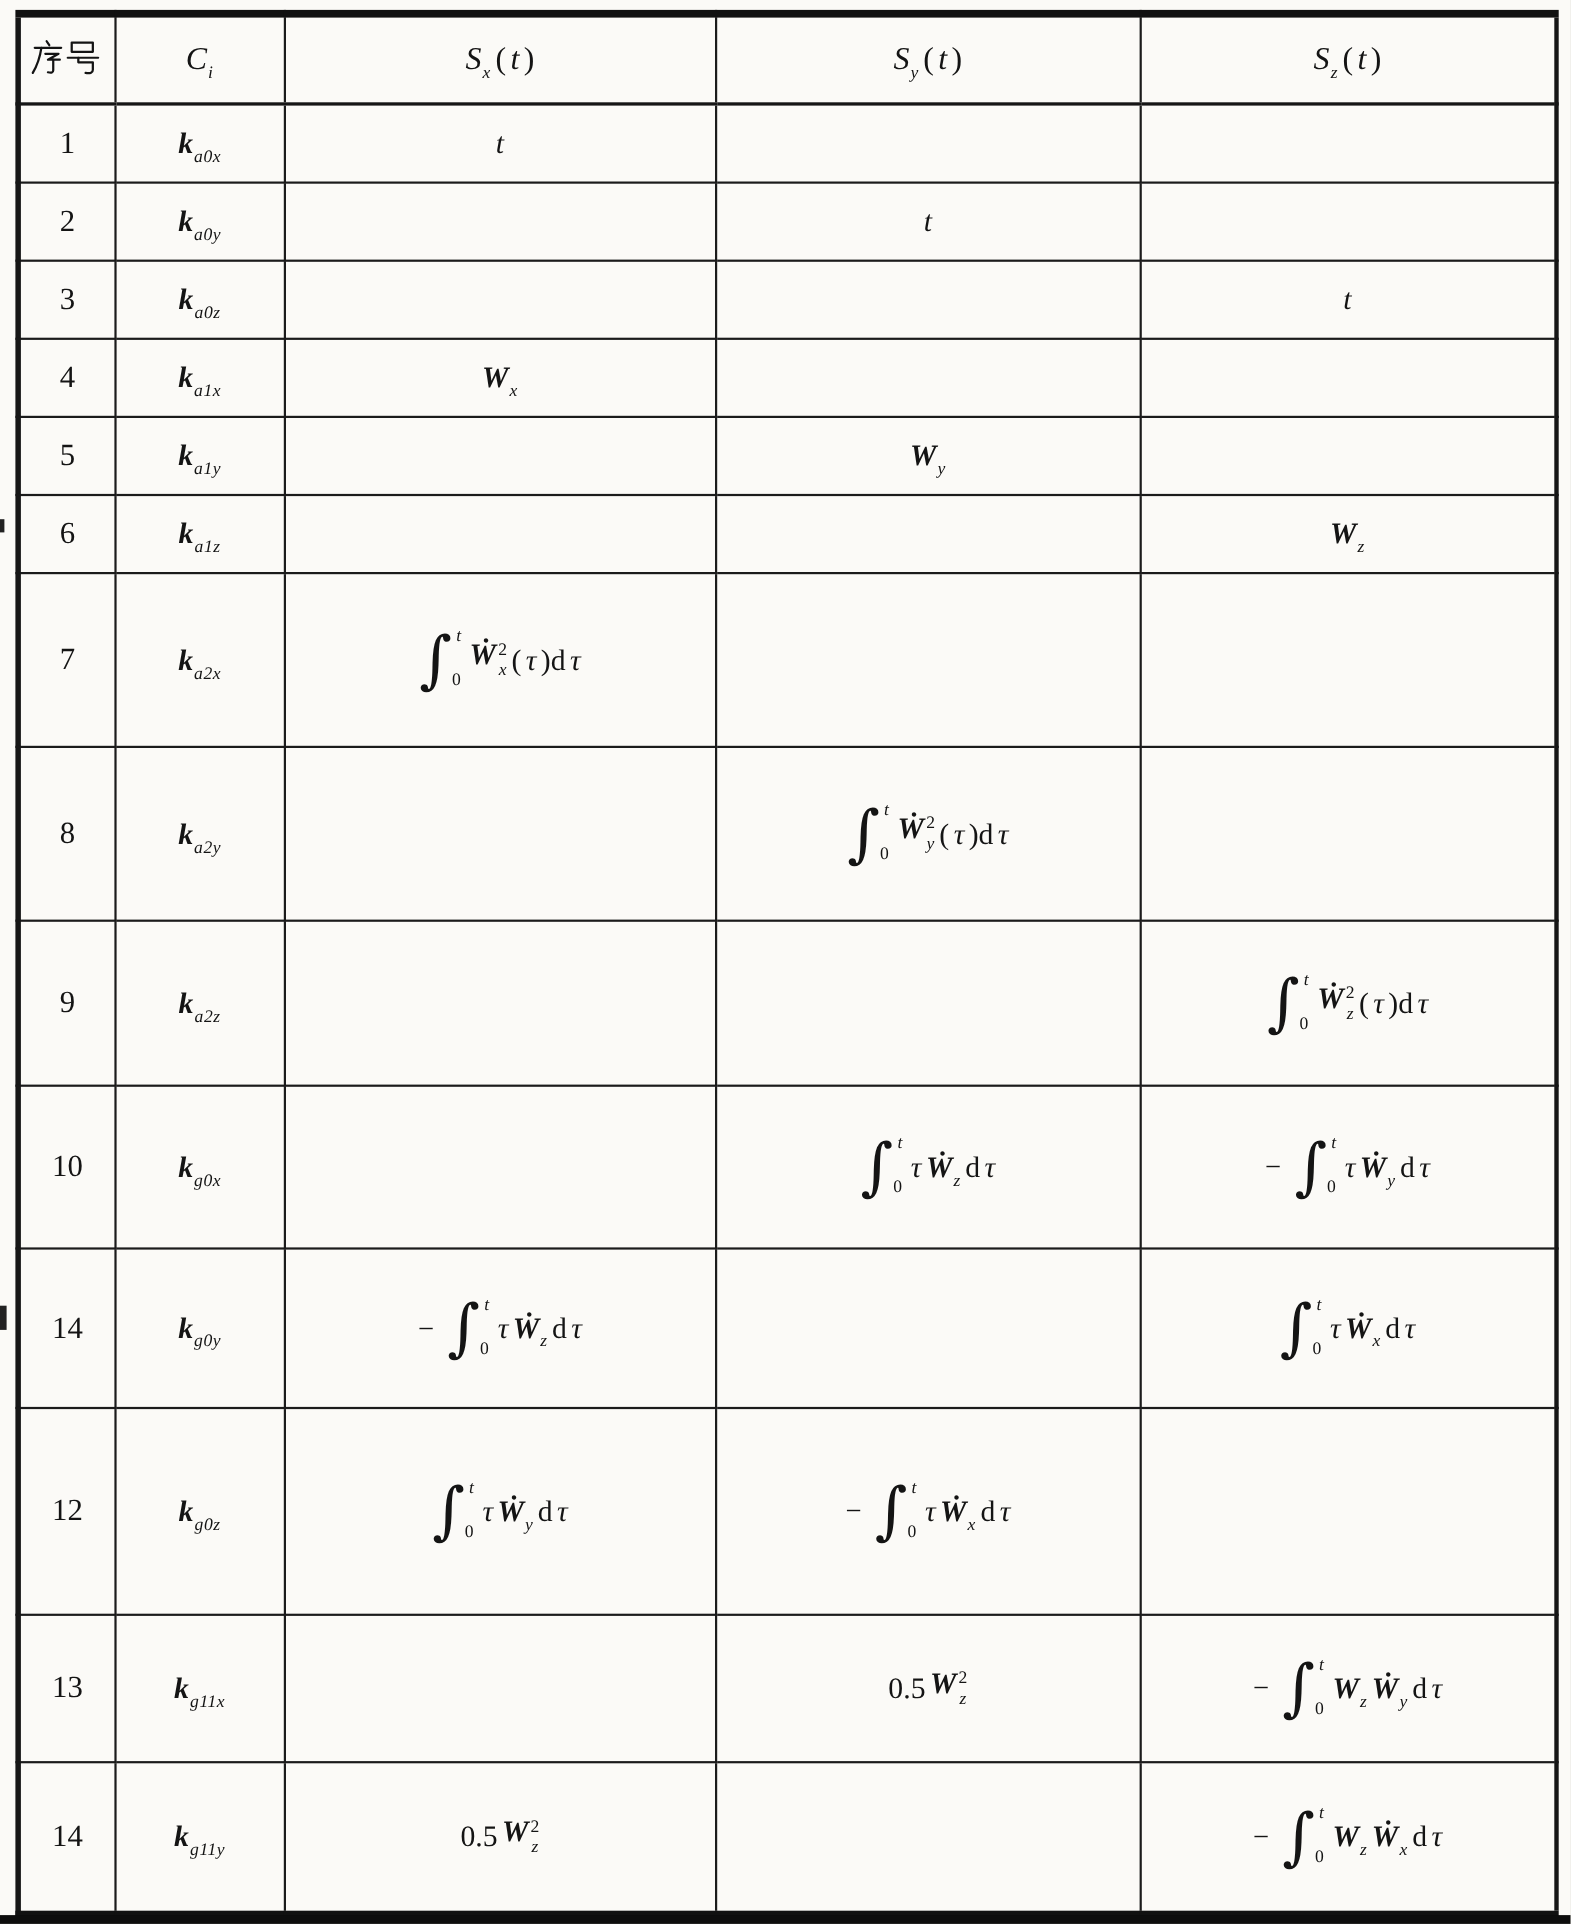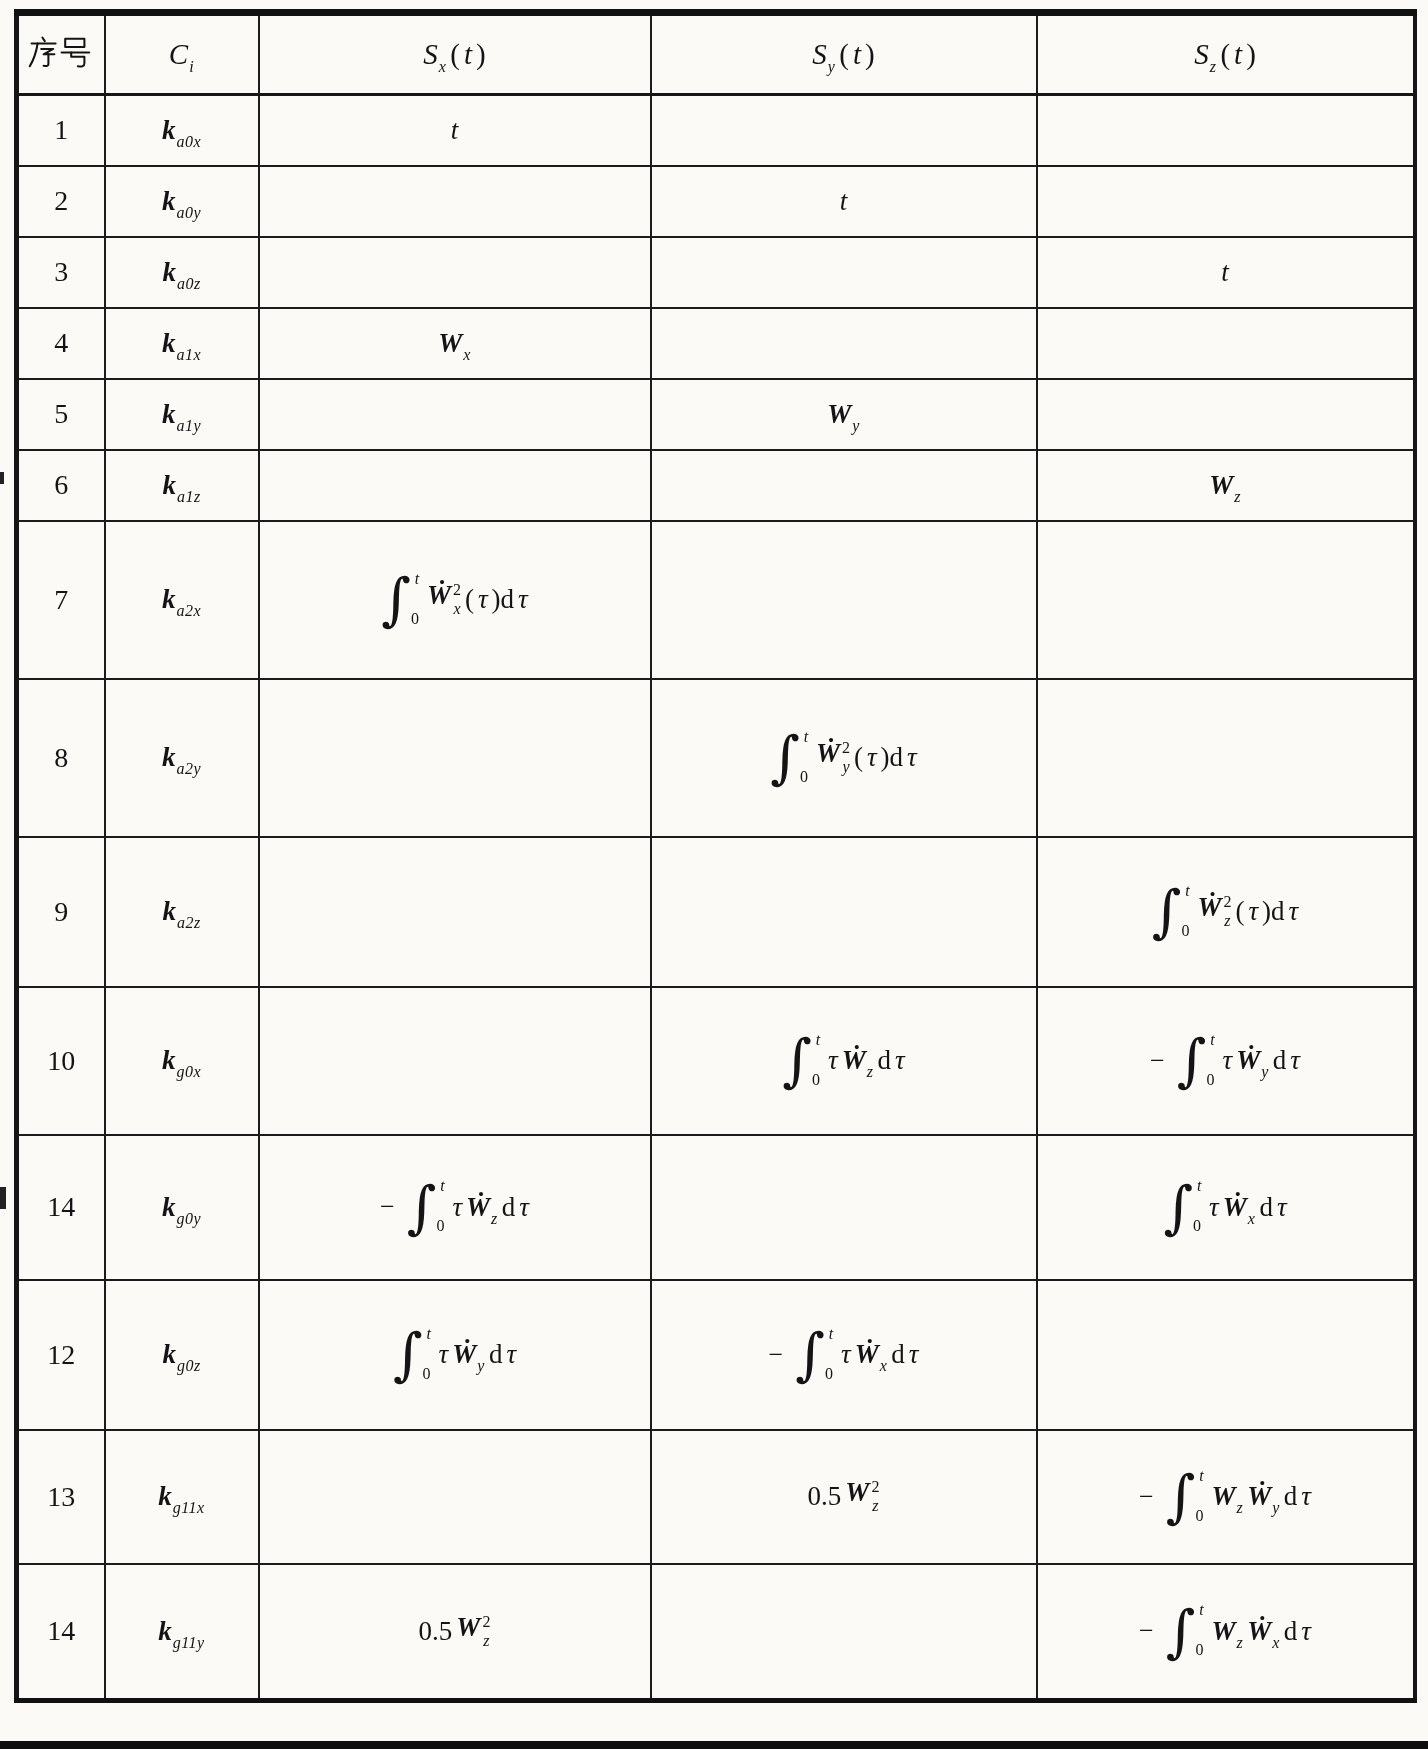--- a/index.html
+++ b/index.html
@@ -309,21 +309,21 @@
                   <span class="ihi">t</span>
                   <span class="ilo">0</span>
                 </span>
               </span>
               <span class="tk st-v"><span class="tb">τ</span></span>
               <span class="tk st-bv"><span class="tb">Ẇ</span><span class="sb">x</span></span>
               <span class="tk st-r"><span class="tb">d</span></span>
               <span class="tk st-v"><span class="tb">τ</span></span>
             </span></td>
       </tr>
-      <tr style="height:150px">
+      <tr style="height:188px">
         <td class="num">12</td>
         <td><span class="f">
               <span class="tk st-bv"><span class="tb">k</span><span class="sb">g0z</span></span>
             </span></td>
         <td><span class="f">
               <span class="int">
                 <span class="isign">∫</span>
                 <span class="ilims">
                   <span class="ihi">t</span>
                   <span class="ilo">0</span>

